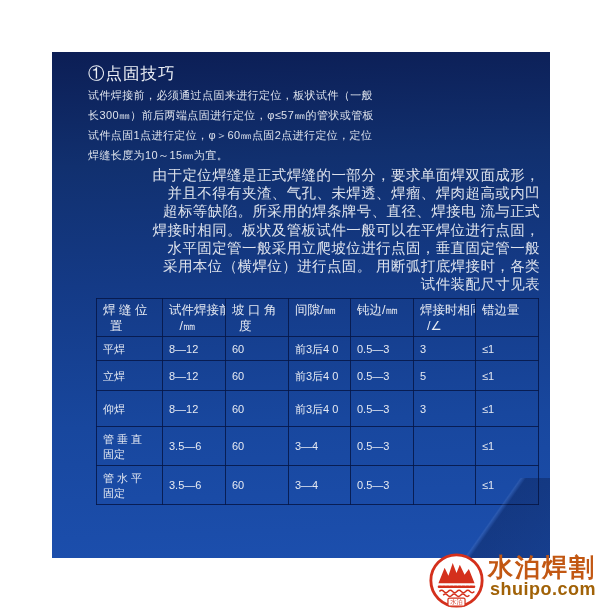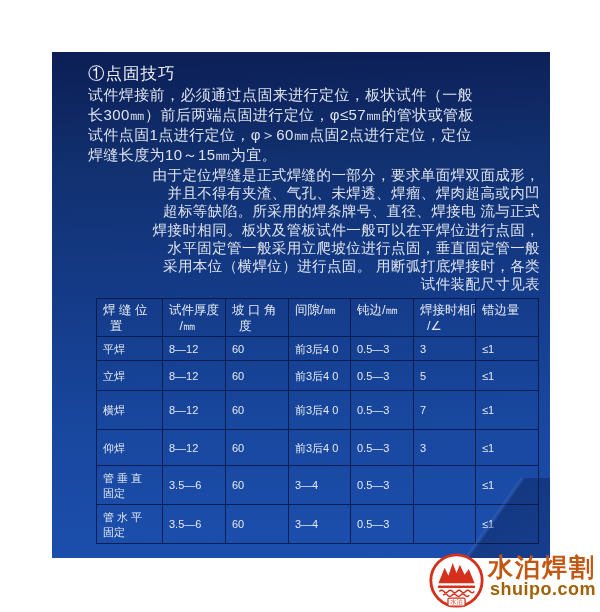--- a/index.html
+++ b/index.html
@@ -37,21 +37,21 @@
   }
   .para {
     position: absolute;
     left: 36px;
     width: 452px;
     margin: 0;
     white-space: pre-line;
     letter-spacing: 0.4px;
     color: #dde2ec;
   }
-  .para-1 { top: 33px;  font-size: 15px; line-height: 20px; }
+  .para-1 { top: 33px;  font-size: 11px; line-height: 20px; }
   .para-2 { top: 114px; font-size: 14.5px; line-height: 18.2px; text-align: right; }
 
   table.spec-table {
     position: absolute;
     left: 44px; top: 246px;
     width: 442px;
     border-collapse: collapse;
     table-layout: fixed;
   }
   .spec-table th, .spec-table td {
@@ -116,21 +116,21 @@
         <col style="width:63px">
       <col style="width:62px">
         <col style="width:63px">
         <col style="width:62px">
         <col style="width:63px">
     </colgroup>
     <thead>
       <tr style="height:38px">
         <th>焊 缝 位
   置</th>
-        <th>试件厚度
+        <th>试件焊接前
    /㎜</th>
         <th>坡 口 角
   度</th>
         <th>间隙/㎜</th>
         <th>钝边/㎜</th>
         <th>焊接时相同
   /∠</th>
         <th>错边量</th>
       </tr>
     </thead>
@@ -144,29 +144,20 @@
         <td>3</td>
         <td>≤1</td>
       </tr>
       <tr style="height:30px">
         <td>立焊</td>
         <td>8—12</td>
         <td>60</td>
         <td>前3后4 0</td>
         <td>0.5—3</td>
         <td>5</td>
-        <td>≤1</td>
-      </tr>
-      <tr style="height:39px">
-        <td>横焊</td>
-        <td>8—12</td>
-        <td>60</td>
-        <td>前3后4 0</td>
-        <td>0.5—3</td>
-        <td>7</td>
         <td>≤1</td>
       </tr>
       <tr style="height:36px">
         <td>仰焊</td>
         <td>8—12</td>
         <td>60</td>
         <td>前3后4 0</td>
         <td>0.5—3</td>
         <td>3</td>
         <td>≤1</td>

